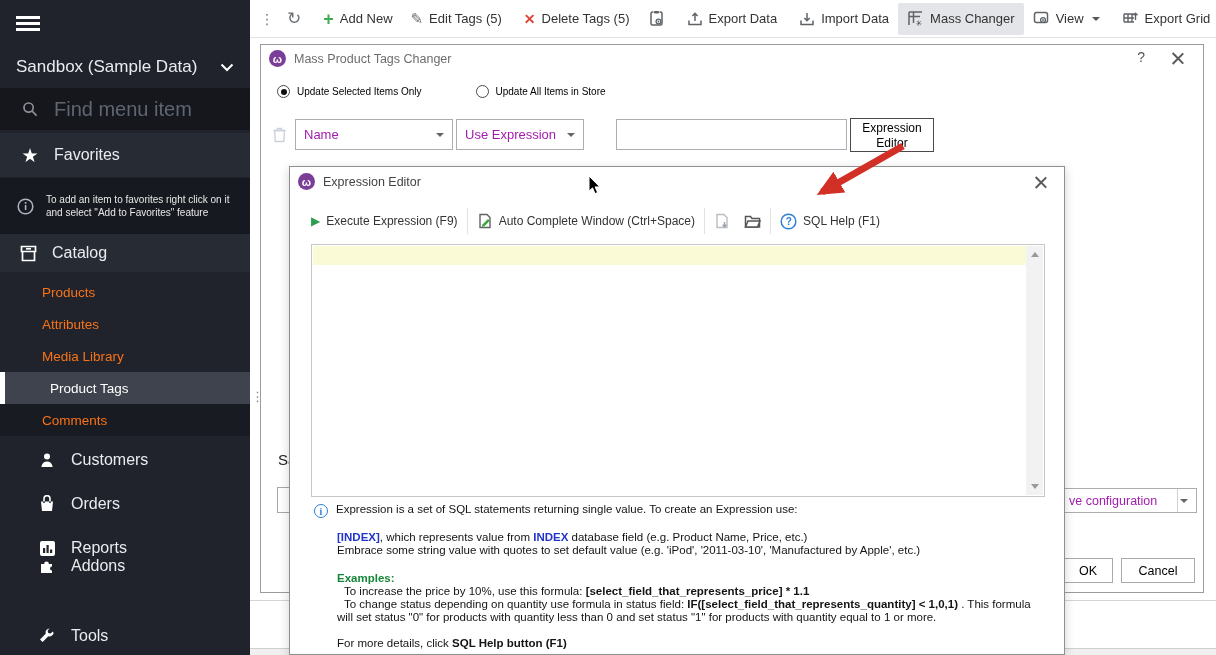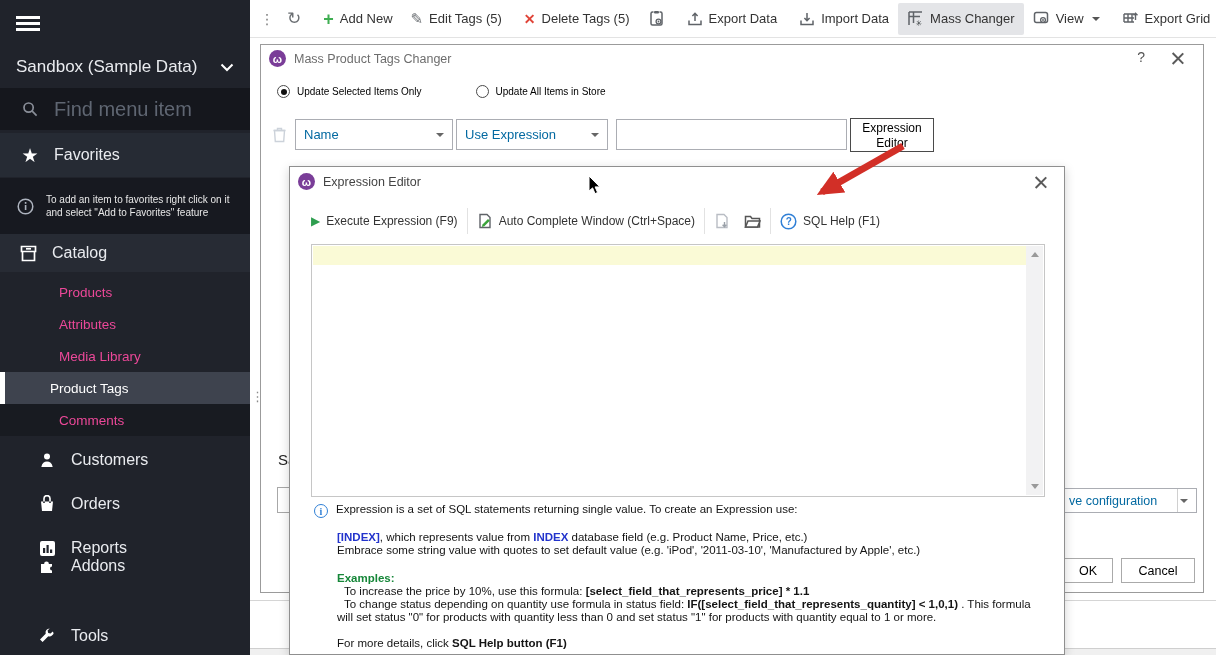--- a/index.html
+++ b/index.html
@@ -16,21 +16,21 @@
   .hamburger .bars { width:24px; }
   .hamburger .bars div { height:3px; background:#fff; margin:3px 0; }
   .brand { top:48px; height:38px; padding:0 16px; font-size:17px; justify-content:space-between; }
   .search { top:88px; height:42px; background:#15171d; padding-left:22px; }
   .search input { background:transparent; border:none; outline:none; color:#c7ccd4; font-size:20px; margin-left:14px; width:170px; font-family:"Liberation Sans",sans-serif;}
   .search input::placeholder { color:#5f6672; }
   .fav { top:133px; height:44px; background:#262b34; padding-left:19px; font-size:16px; }
   .hint { top:178px; height:56px; background:#171920; padding-left:17px; font-size:10px; line-height:13.5px; color:#e8e8e8; }
   .hint .txt { margin-left:12px; width:202px; }
   .cat { top:234px; height:38px; background:#272b34; padding-left:17px; font-size:16px; }
-  .sub { height:32px; padding-left:59px; font-size:13.5px; color:#ec4899; cursor:pointer; }
+  .sub { height:32px; padding-left:42px; font-size:13.5px; color:#f97316; cursor:pointer; }
   .sub-0 { top:276px; } .sub-1 { top:308px; } .sub-2 { top:340px; }
   .sub-3 { top:372px; background:#3e434e; border-left:5px solid #ffffff; padding-left:45px; color:#fff; }
   .sub-4 { top:404px; background:#181b21; }
   .sect { height:44px; padding-left:36px; font-size:16px; cursor:pointer; }
   .sect-0 { top:438px; } .sect-1 { top:482px; } .sect-2 { top:526px; } .sect-3 { top:544px; } .sect-4 { top:614px; }
   .s-ic { width:22px; display:flex; justify-content:center; }
   .s-label { margin-left:13px; }
   .star-glyph { font-size:19px; color:#fff; line-height:1; }
   .grip { position:absolute; left:251px; top:393px; z-index:6; color:#8a8a8a; font-size:13px; line-height:7px; letter-spacing:0; }
 
@@ -57,24 +57,24 @@
   
   .mass { position:absolute; left:260px; top:44px; width:944px; height:549px; background:#fff; border:1px solid #9b9b9b; z-index:10; }
   .mass-title { position:absolute; left:8px; top:5px; color:#6d6d6d; gap:8px; }
   .mass-help { position:absolute; right:58px; top:4px; color:#555; font-size:14px; cursor:pointer; }
   .mass-close { right:18px; top:6px; }
   .radio-row { position:absolute; left:16px; top:40px; display:flex; align-items:center; font-size:10px; color:#000; }
   .radio { width:13px; height:13px; border:1px solid #4a4a4a; border-radius:50%; margin-right:7px; position:relative; background:#fff; cursor:pointer; }
   .radio.sel:after { content:""; position:absolute; left:2.5px; top:2.5px; width:6px; height:6px; border-radius:50%; background:#111; }
   .radio2 { margin-left:54px; }
   .trash { position:absolute; left:11px; top:81px; color:#ccd2da; }
-  .combo { position:absolute; background:#fff; border:1px solid #abadb3; display:flex; align-items:center; padding:0 8px; font-size:13px; color:#0369a1; cursor:pointer; }
+  .combo { position:absolute; background:#fff; border:1px solid #abadb3; display:flex; align-items:center; padding:0 8px; font-size:13px; color:#a21caf; cursor:pointer; }
   .combo .caret { position:absolute; right:8px; border-top-color:#666; }
   .c-field { left:34px; top:74px; width:158px; height:31px; }
-  .c-action { left:195px; top:74px; width:152px; height:31px;text-align:center; }
+  .c-action { left:195px; top:74px; width:128px; height:31px;text-align:center; }
   .val-input { position:absolute; left:355px; top:74px; width:231px; height:31px; border:1px solid #abadb3; font-size:13px; padding:0 8px; outline:none; font-family:"Liberation Sans",sans-serif; }
   .btn-expr { position:absolute; left:589px; top:73px; width:84px; height:34px; background:#fff; border:1px solid #4a4a4a; font-size:12px; color:#000; text-align:center; line-height:15px; padding-top:2px; cursor:pointer; }
   .frag-sa { position:absolute; left:17px; top:406px; font-size:15px; color:#222; }
   .frag-box { position:absolute; left:16px; top:442px; width:19px; height:26px; border:1px solid #a8a8a8; background:#fff; }
   .c-config { left:795px; top:443px; width:141px; height:25px; font-size:12.5px; padding-left:12px; }
   .c-config .cfg-btn { position:absolute; right:0; top:0; width:19px; height:23px; border-left:1px solid #d0d0d0; display:flex; align-items:center; justify-content:center; }
   .btn { position:absolute; height:25px; background:#fff; border:1px solid #aaaaaa; font-size:12.5px; color:#000; display:flex; align-items:center; justify-content:center; cursor:pointer; }
   .btn-ok { left:802px; top:513px; width:50px;text-align:right; }
   .btn-cancel { left:860px; top:513px; width:74px; }
 

